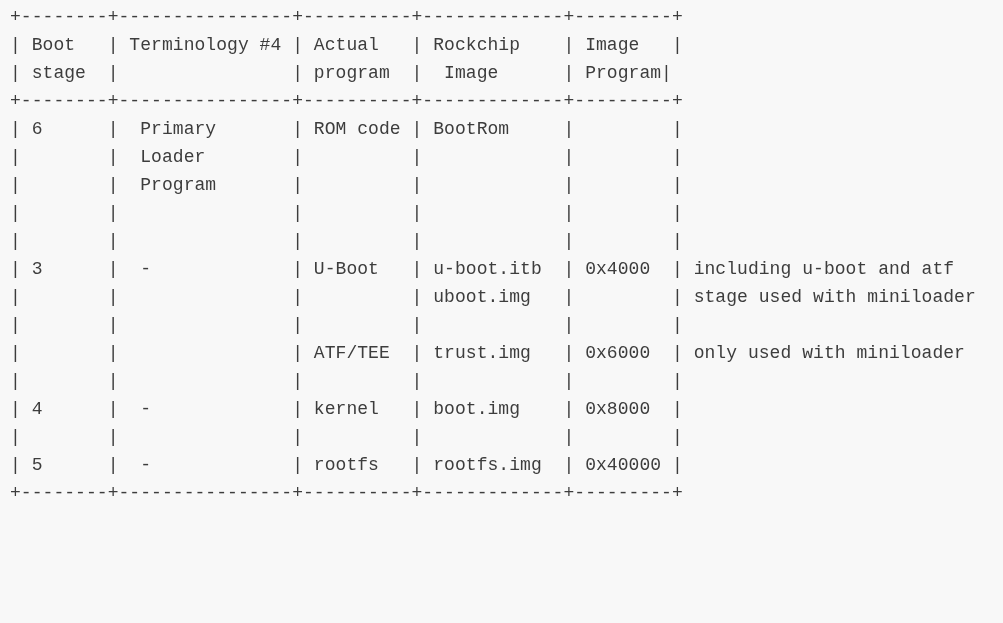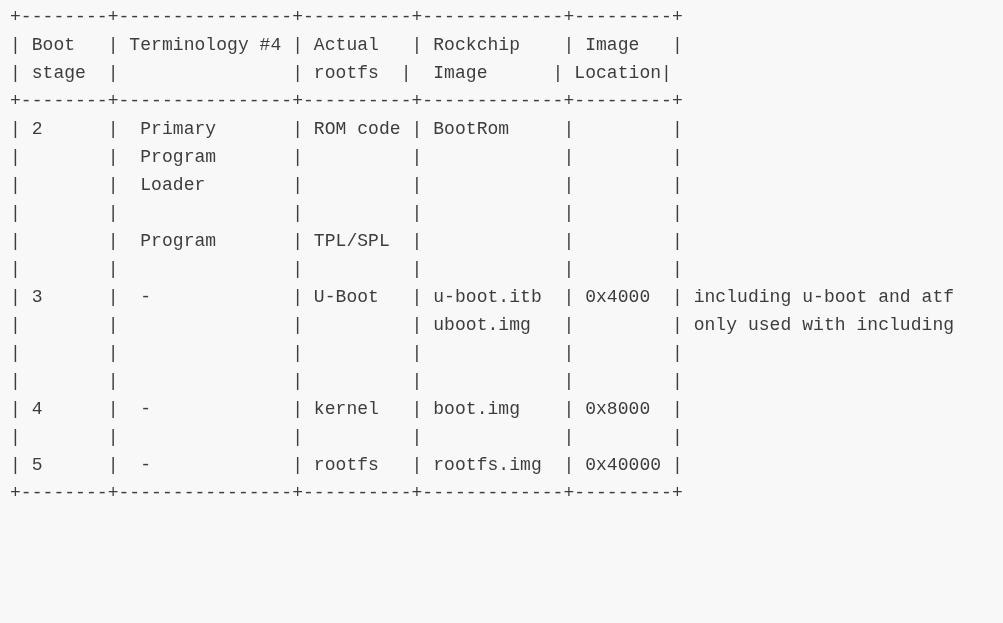--- a/index.html
+++ b/index.html
@@ -24,29 +24,29 @@
     height: 28px;
     letter-spacing: 0.05px;
   }
 </style>
 </head>
 <body>
 
 <div class="doc">
   <div class="ln">+--------+----------------+----------+-------------+---------+</div>
   <div class="ln">| Boot   | Terminology #4 | Actual   | Rockchip    | Image   |</div>
-  <div class="ln">| stage  |                | rootfs  |  Image      | Location|</div>
+  <div class="ln">| stage  |                | program  |  Image      | Program|</div>
   <div class="ln">+--------+----------------+----------+-------------+---------+</div>
-  <div class="ln">| 2      |  Primary       | ROM code | BootRom     |         |</div>
+  <div class="ln">| 6      |  Primary       | ROM code | BootRom     |         |</div>
+  <div class="ln">|        |  Loader        |          |             |         |</div>
   <div class="ln">|        |  Program       |          |             |         |</div>
-  <div class="ln">|        |  Loader        |          |             |         |</div>
   <div class="ln">|        |                |          |             |         |</div>
-  <div class="ln">|        |  Program       | TPL/SPL  |             |         |</div>
   <div class="ln">|        |                |          |             |         |</div>
   <div class="ln">| 3      |  -             | U-Boot   | u-boot.itb  | 0x4000  | including u-boot and atf</div>
-  <div class="ln">|        |                |          | uboot.img   |         | only used with including</div>
+  <div class="ln">|        |                |          | uboot.img   |         | stage used with miniloader</div>
   <div class="ln">|        |                |          |             |         |</div>
+  <div class="ln">|        |                | ATF/TEE  | trust.img   | 0x6000  | only used with miniloader</div>
   <div class="ln">|        |                |          |             |         |</div>
   <div class="ln">| 4      |  -             | kernel   | boot.img    | 0x8000  |</div>
   <div class="ln">|        |                |          |             |         |</div>
   <div class="ln">| 5      |  -             | rootfs   | rootfs.img  | 0x40000 |</div>
   <div class="ln">+--------+----------------+----------+-------------+---------+</div>
 </div>
 
 </body></html>

